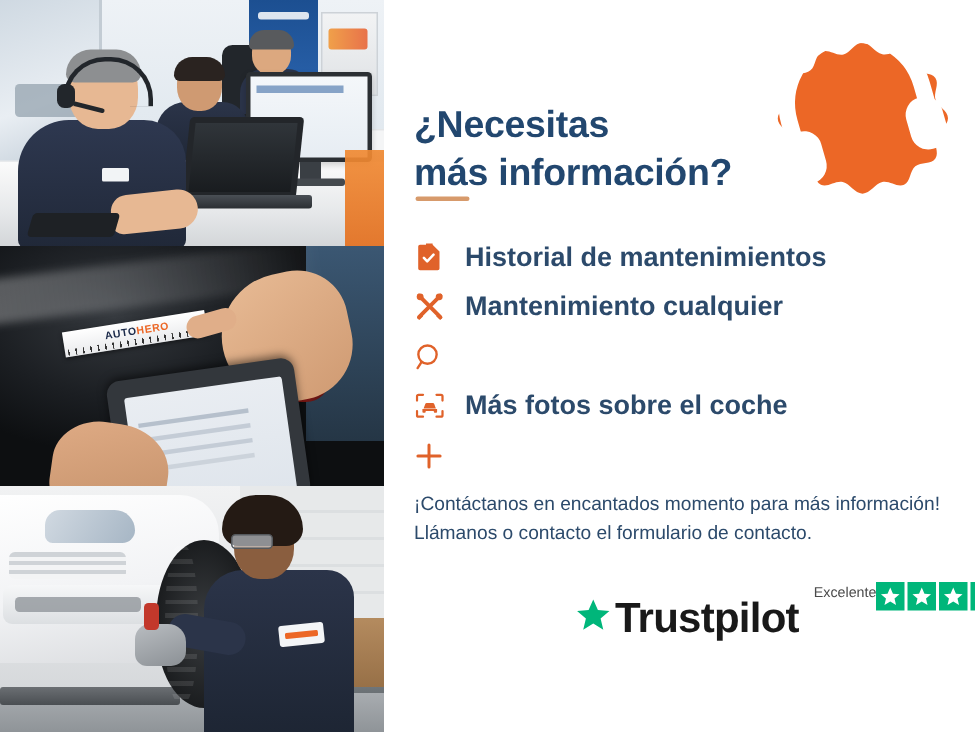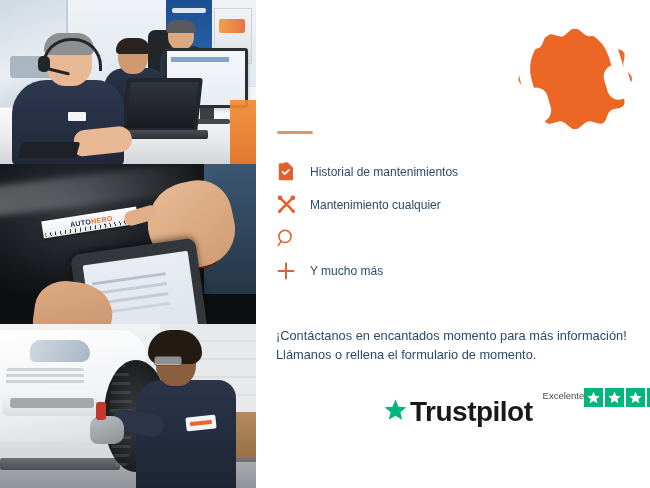--- a/index.html
+++ b/index.html
@@ -444,22 +444,22 @@
     width: 20px;
     height: 20px;
     color: #e0622a;
     display: flex;
     align-items: center;
     justify-content: center;
   }
   .feature-icon svg { display: block; }
   .feature-label {
     color: #2c4a6b;
-    font-size: 12px;
-    font-weight: 400;
+    font-size: 18px;
+    font-weight: 700;
     font-family: "Liberation Sans", sans-serif;
     white-space: nowrap;
   }
 
   .contact {
     position: absolute;
     left: 20px;
     top: 326px;
     width: 360px;
     color: #2c4a6b;
@@ -634,21 +634,22 @@
         <span class="badge-text">
           <span>Estamos</span><br>
           <span>encantados</span><br>
           <span>de darte más</span><br>
           <span>información</span>
         </span>
       </div>
     </div>
 
     <h1 class="heading">
-      <br>
+      <span>¿Necesitas</span><br>
+      <span>más información?</span>
     </h1>
     <div class="rule"></div>
 
     <ul class="features">
 
       <li class="feature">
         <span class="feature-icon">
           <svg width="17" height="19" viewBox="0 0 17 19" xmlns="http://www.w3.org/2000/svg" aria-hidden="true">
             <path d="M2 1.2h8.4L15 5.6V17a1.2 1.2 0 0 1-1.2 1.2H2A1.2 1.2 0 0 1 0.8 17V2.4A1.2 1.2 0 0 1 2 1.2z" fill="currentColor"></path>
             <path d="M4.6 9.9l2.2 2.3 4.2-4.4" stroke="#ffffff" stroke-width="1.7" fill="none" stroke-linecap="round" stroke-linejoin="round"></path>
@@ -674,35 +675,47 @@
 
       <li class="feature">
         <span class="feature-icon">
           <svg width="18" height="18" viewBox="0 0 18 18" fill="none" xmlns="http://www.w3.org/2000/svg" aria-hidden="true">
             <circle cx="8" cy="7.4" r="6.1" stroke="currentColor" stroke-width="1.6"></circle>
             <path d="M4.1 12.3 L1.4 16.4" stroke="currentColor" stroke-width="1.6" stroke-linecap="round"></path>
           </svg>
         </span>
       </li>
 
+      <li class="feature">
+        <span class="feature-icon">
+          <svg width="19" height="17" viewBox="0 0 19 17" fill="none" xmlns="http://www.w3.org/2000/svg" aria-hidden="true">
+            <path d="M1 5V2.2a1 1 0 0 1 1-1h3" stroke="currentColor" stroke-width="1.5" stroke-linecap="round"></path>
+            <path d="M18 5V2.2a1 1 0 0 0-1-1h-3" stroke="currentColor" stroke-width="1.5" stroke-linecap="round"></path>
+            <path d="M1 12v2.8a1 1 0 0 0 1 1h3" stroke="currentColor" stroke-width="1.5" stroke-linecap="round"></path>
+            <path d="M18 12v2.8a1 1 0 0 1-1 1h-3" stroke="currentColor" stroke-width="1.5" stroke-linecap="round"></path>
+            <path d="M4.6 10.6h9.8v1.9a.6.6 0 0 1-.6.6h-1a.6.6 0 0 1-.6-.6v-.5H6.8v.5a.6.6 0 0 1-.6.6h-1a.6.6 0 0 1-.6-.6z" fill="currentColor"></path>
+            <path d="M5.4 10.4l1.1-3a1 1 0 0 1 .95-.66h4.1a1 1 0 0 1 .95.66l1.1 3z" fill="currentColor"></path>
+          </svg>
+        </span>
+        <span class="feature-label">Más fotos sobre el coche</span>
+      </li>
 
       <li class="feature">
         <span class="feature-icon">
           <svg width="18" height="18" viewBox="0 0 18 18" fill="none" xmlns="http://www.w3.org/2000/svg" aria-hidden="true">
             <path d="M9 1.6v14.8M1.6 9h14.8" stroke="currentColor" stroke-width="2" stroke-linecap="round"></path>
           </svg>
         </span>
-        <span class="feature-label">Y mucho más</span>
       </li>
 
     </ul>
 
     <div class="contact">
       <div>¡Contáctanos en encantados momento para más información!</div>
-      <div>Llámanos o rellena el formulario de momento.</div>
+      <div>Llámanos o contacto el formulario de contacto.</div>
     </div>
 
     <div class="tp">
       <div class="tp-logo">
         <span class="tp-logo-star">
           <svg width="23" height="22" viewBox="0 0 23 22" xmlns="http://www.w3.org/2000/svg" aria-hidden="true">
             <path d="M11.5 0.6l3.1 7.1 7.7.6-5.9 5 1.8 7.5-6.7-4.1-6.7 4.1 1.8-7.5-5.9-5 7.7-.6z" fill="currentColor"></path>
           </svg>
         </span>
         <span class="tp-logo-text">Trustpilot</span>

